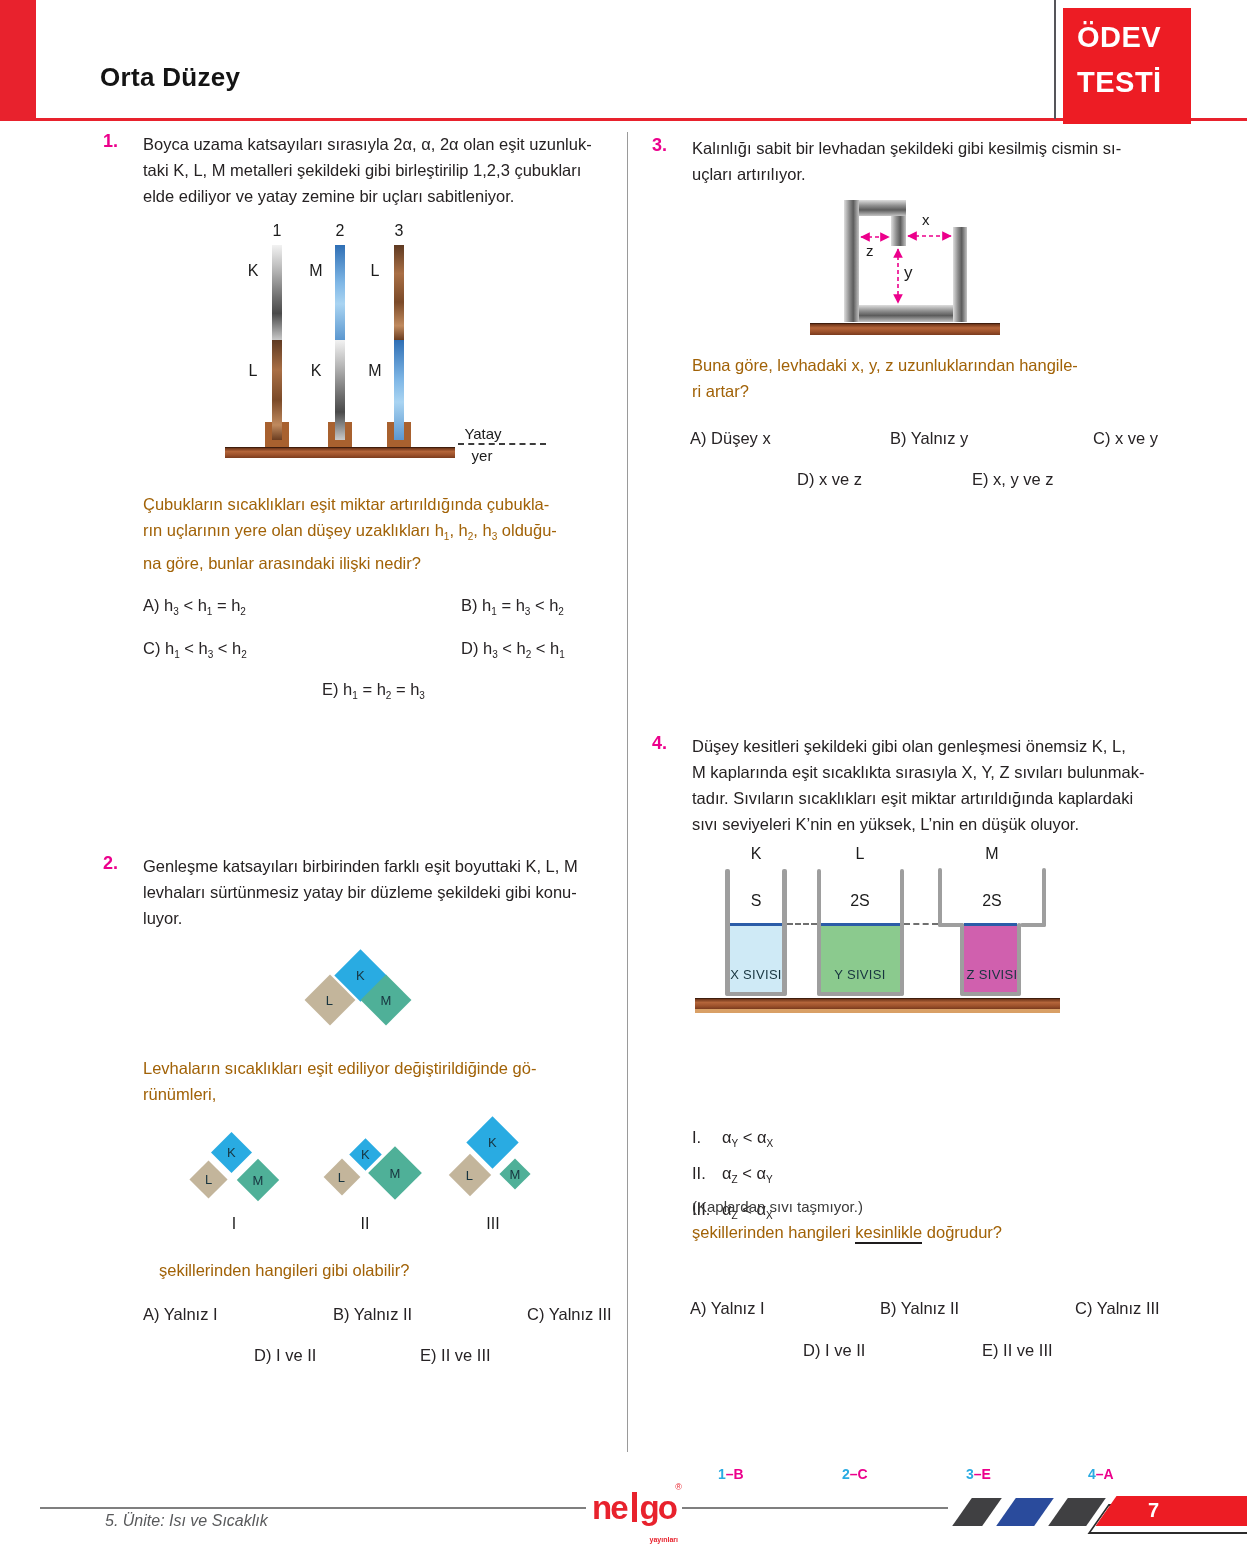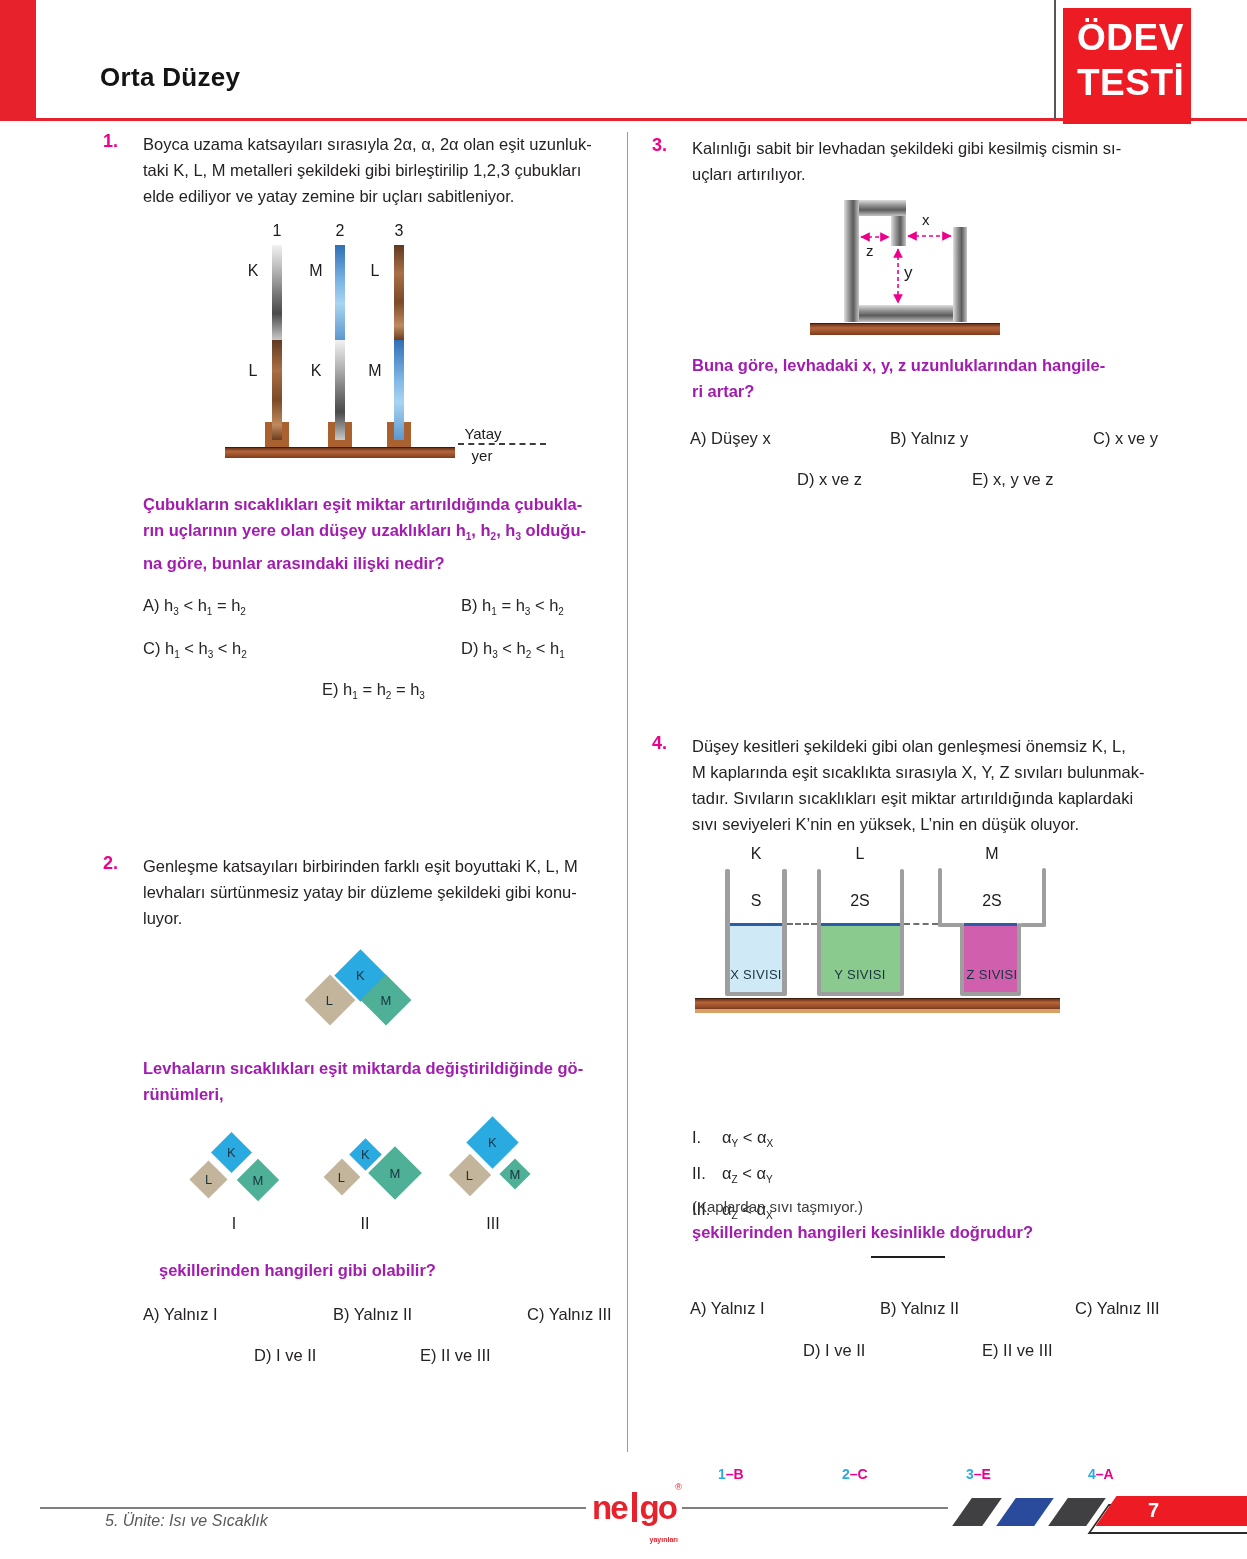--- a/index.html
+++ b/index.html
@@ -9,38 +9,38 @@
   .abs{position:absolute}
   [data-bind]{white-space:pre-line}
   sub{font-size:10px}
 
   
   .red-corner{left:0;top:0;width:36px;height:121px;background:#e8222d}
   .red-rule{left:36px;top:118px;width:1211px;height:3px;background:#e8222d}
   .page-title{left:100px;top:62px;font-size:26px;font-weight:bold;color:#141414;letter-spacing:.3px}
   .vline-right{left:1054px;top:0;width:2px;height:119px;background:#55555a}
   .test-box{left:1063px;top:8px;width:128px;height:116px;background:#ed1c24;color:#fff;
-            font-weight:bold;font-size:37px;line-height:45px;padding:7px 0 0 14px;letter-spacing:.5px}
+            font-weight:bold;font-size:29px;line-height:45px;padding:7px 0 0 14px;letter-spacing:.5px}
   .badges{left:548px;top:34px;width:190px;height:76px}
   .badge{position:absolute;width:72px;height:72px;border-radius:50%;display:flex;align-items:center;justify-content:center}
   .badge-inner{width:40px;height:40px;border-radius:50%;background:#fff;display:flex;align-items:center;justify-content:center;
                font-size:9px;font-weight:bold;color:#1c1c1c;letter-spacing:.2px}
   .badge1{left:0;background:#eec436;z-index:1}
   .badge2{left:55px;background:#ec2c7d;z-index:2}
   .badge3{left:110px;background:#62b1de;z-index:3}
 
   .divider{left:627px;top:132px;width:1px;height:1320px;background:#9a9a9a}
 
   
   .qnum{font-weight:bold;color:#ec008c;font-size:18px}
   .qtext{font-size:16.5px;line-height:26px;color:#262223}
-  .qbold{font-weight:bold;color:#a21caf}
+  .qbold{font-weight:normal;color:#a16207}
   .opt{font-size:16.5px;white-space:nowrap}
   .note{font-size:15px;color:#3a3a3a}
-  .ul-word{border-bottom:2px solid #1f1c1d;padding-bottom:15px}
+  .ul-word{border-bottom:2px solid #1f1c1d;padding-bottom:1px}
 
   
   .fig1{left:225px;top:222px;width:330px;height:248px}
   .fig-label{position:absolute;font-size:16px;color:#1c1c1c;text-align:center}
   .rod-seg{position:absolute;width:10px}
   .metal-gray{background:linear-gradient(180deg,#f2f2f2 0%,#b9b9b9 25%,#6f6f6f 55%,#4a4a4a 72%,#c9c9c9 100%)}
   .metal-brown{background:linear-gradient(180deg,#5f3a22 0%,#a96f45 30%,#7b4a28 60%,#c08a5e 85%,#6b3d20 100%)}
   .metal-blue{background:linear-gradient(180deg,#2f6fb5 0%,#7fb7e6 40%,#a9d4f2 62%,#5b97cf 100%)}
   .bracket{position:absolute;width:24px;height:27px;border-left:7px solid #a8612f;border-right:7px solid #a8612f;
            border-bottom:9px solid #a8612f;background:#edc27c}
@@ -154,21 +154,21 @@
         <span data-bind="q2.figure.l">L</span>
       </div>
     <div class="diamond" style="left:42px;top:22px;width:37px;height:37px;background:#29abe2">
         <span data-bind="q2.figure.k">K</span>
       </div>
     <div class="diamond" style="left:68px;top:47px;width:36px;height:36px;background:#4fb098">
         <span data-bind="q2.figure.m">M</span>
       </div>
   </div>
 
-  <div class="abs qtext qbold" style="left:143px;top:1055px" data-bind="q2.question">Levhaların sıcaklıkları eşit miktarda değiştirildiğinde gö-
+  <div class="abs qtext qbold" style="left:143px;top:1055px" data-bind="q2.question">Levhaların sıcaklıkları eşit ediliyor değiştirildiğinde gö-
 rünümleri,</div>
 
   <div class="abs fig2b">
 
     <div class="diamond" style="left:15px;top:51px;width:27px;height:27px;background:#c3b59b">
         <span data-bind="q2.figure.l">L</span>
       </div>
     <div class="diamond" style="left:37px;top:23px;width:29px;height:29px;background:#29abe2">
         <span data-bind="q2.figure.k">K</span>
       </div>

